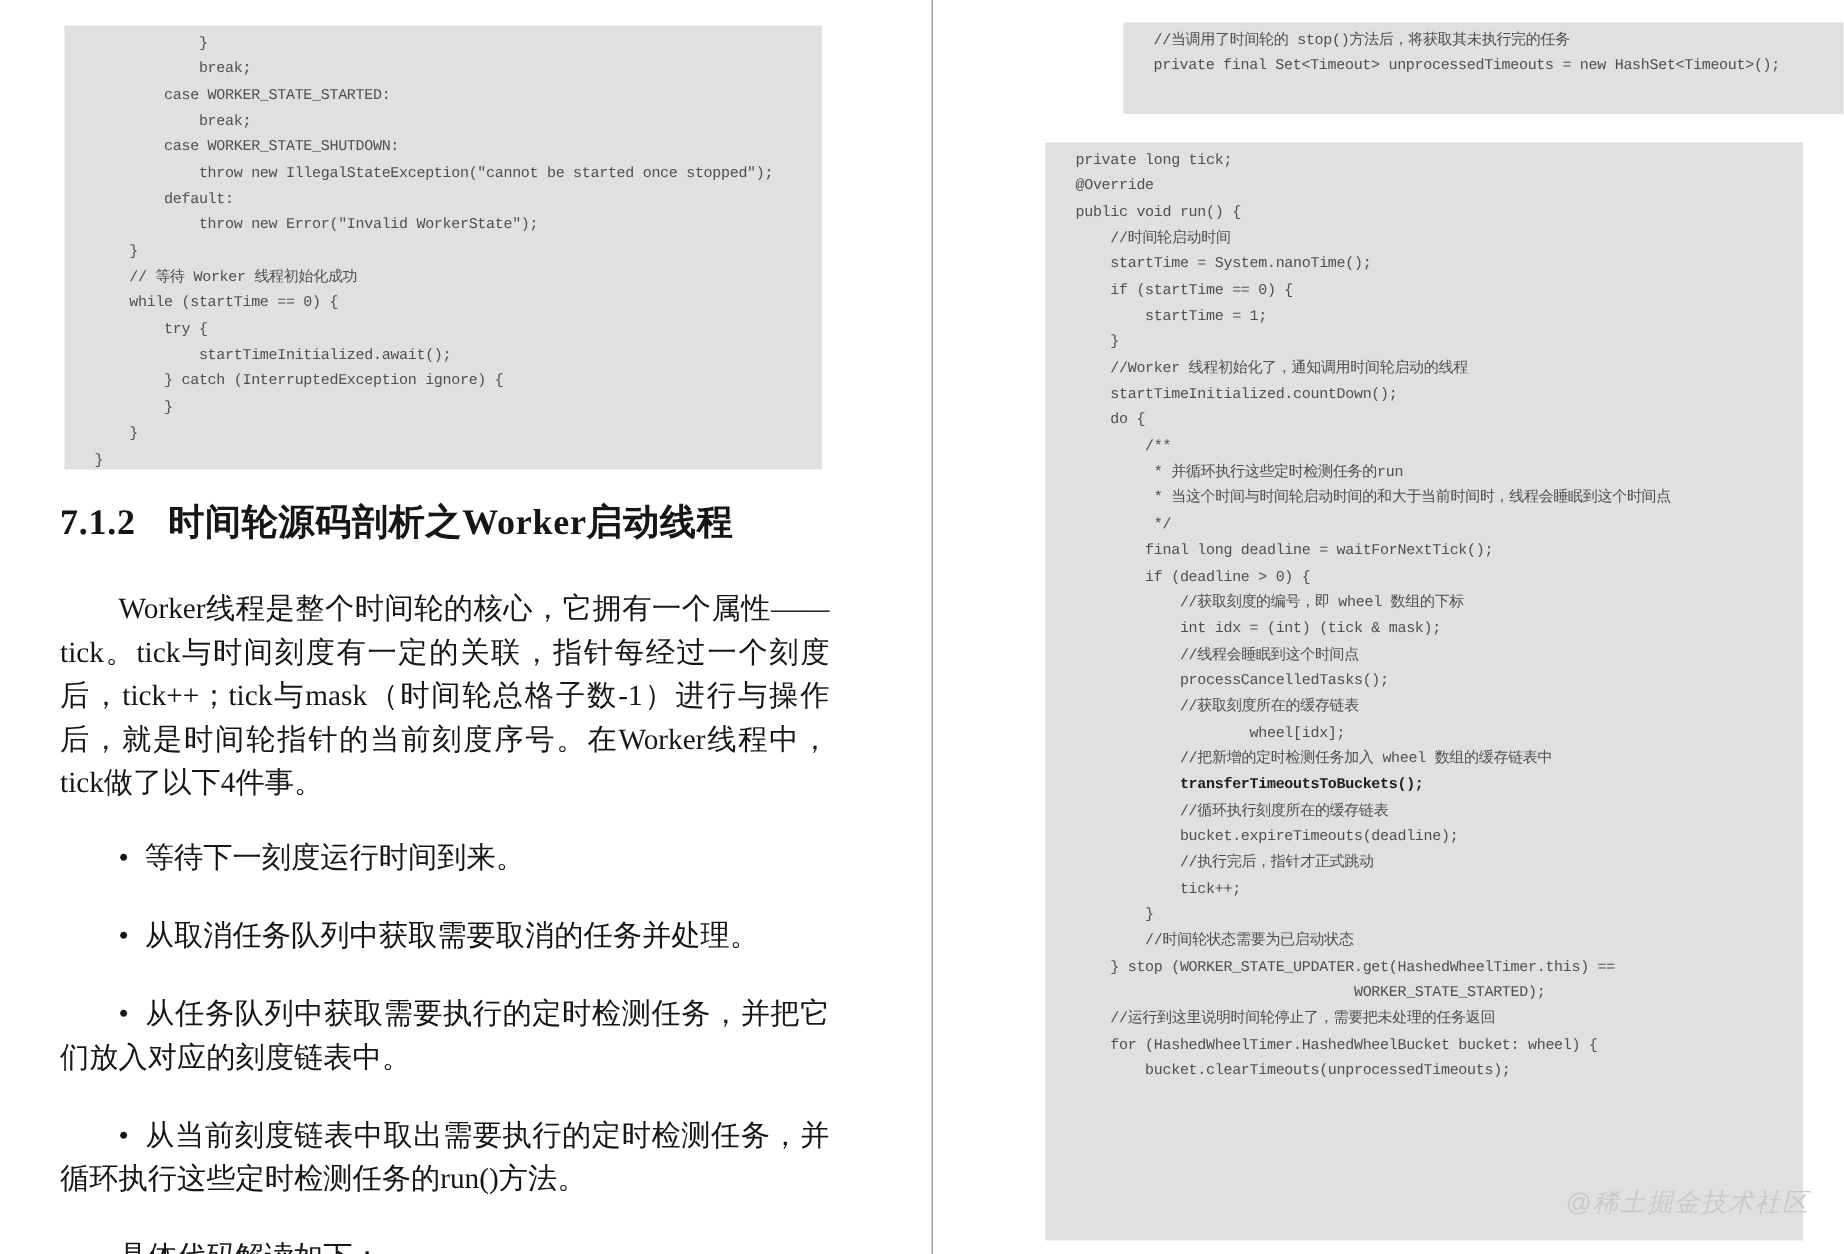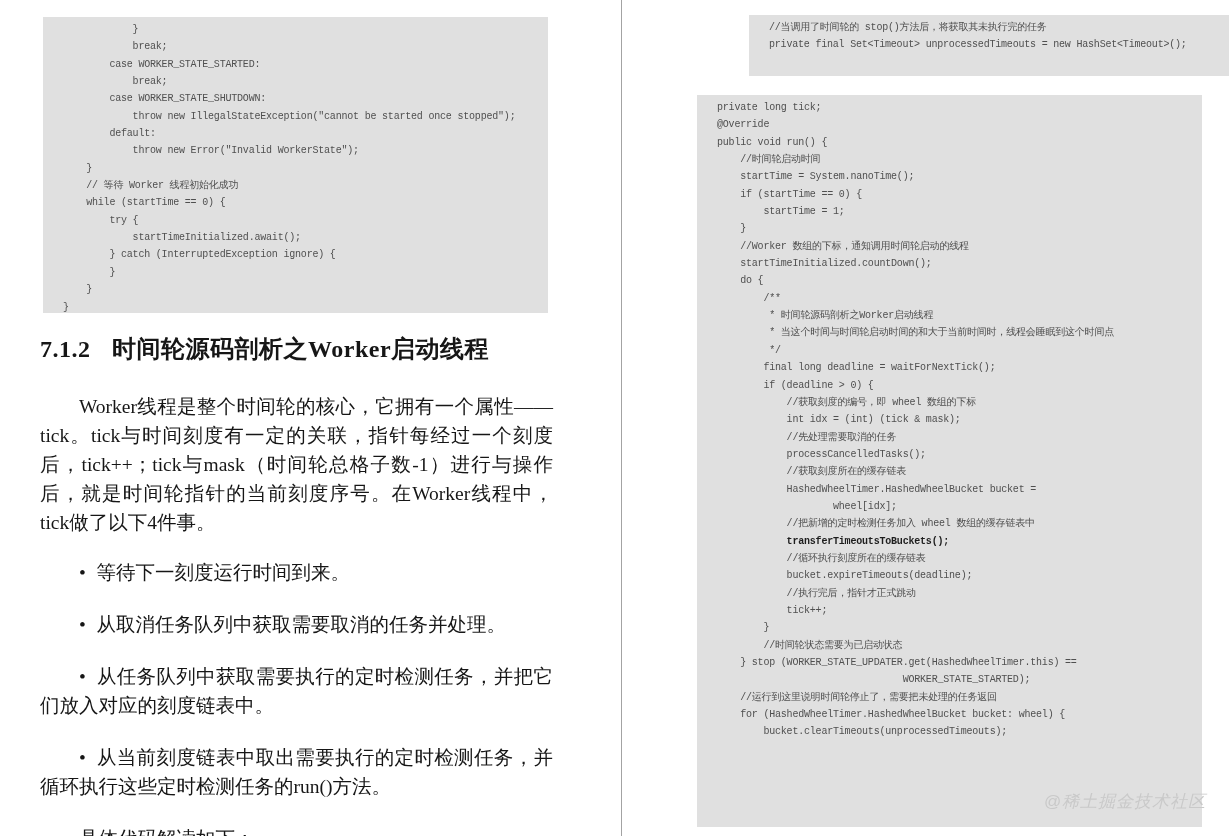--- a/index.html
+++ b/index.html
@@ -130,35 +130,34 @@
 
 <div id="code-right2" class="code-block">
     <div class="code-line">private long tick;</div>
     <div class="code-line">@Override</div>
     <div class="code-line">public void run() {</div>
     <div class="code-line">    //时间轮启动时间</div>
     <div class="code-line">    startTime = System.nanoTime();</div>
     <div class="code-line">    if (startTime == 0) {</div>
     <div class="code-line">        startTime = 1;</div>
     <div class="code-line">    }</div>
-    <div class="code-line">    //Worker 数组的下标，通知调用时间轮启动的线程</div>
+    <div class="code-line">    //Worker 线程初始化了，通知调用时间轮启动的线程</div>
     <div class="code-line">    startTimeInitialized.countDown();</div>
     <div class="code-line">    do {</div>
     <div class="code-line">        /**</div>
-    <div class="code-line">         * 时间轮源码剖析之Worker启动线程</div>
+    <div class="code-line">         * 并循环执行这些定时检测任务的run</div>
     <div class="code-line">         * 当这个时间与时间轮启动时间的和大于当前时间时，线程会睡眠到这个时间点</div>
     <div class="code-line">         */</div>
     <div class="code-line">        final long deadline = waitForNextTick();</div>
     <div class="code-line">        if (deadline &gt; 0) {</div>
     <div class="code-line">            //获取刻度的编号，即 wheel 数组的下标</div>
     <div class="code-line">            int idx = (int) (tick &amp; mask);</div>
-    <div class="code-line">            //先处理需要取消的任务</div>
+    <div class="code-line">            //线程会睡眠到这个时间点</div>
     <div class="code-line">            processCancelledTasks();</div>
     <div class="code-line">            //获取刻度所在的缓存链表</div>
-    <div class="code-line">            HashedWheelTimer.HashedWheelBucket bucket =</div>
     <div class="code-line">                    wheel[idx];</div>
     <div class="code-line">            //把新增的定时检测任务加入 wheel 数组的缓存链表中</div>
     <div class="code-line bold">            transferTimeoutsToBuckets();</div>
     <div class="code-line">            //循环执行刻度所在的缓存链表</div>
     <div class="code-line">            bucket.expireTimeouts(deadline);</div>
     <div class="code-line">            //执行完后，指针才正式跳动</div>
     <div class="code-line">            tick++;</div>
     <div class="code-line">        }</div>
     <div class="code-line">        //时间轮状态需要为已启动状态</div>
     <div class="code-line">    } stop (WORKER_STATE_UPDATER.get(HashedWheelTimer.this) ==</div>

